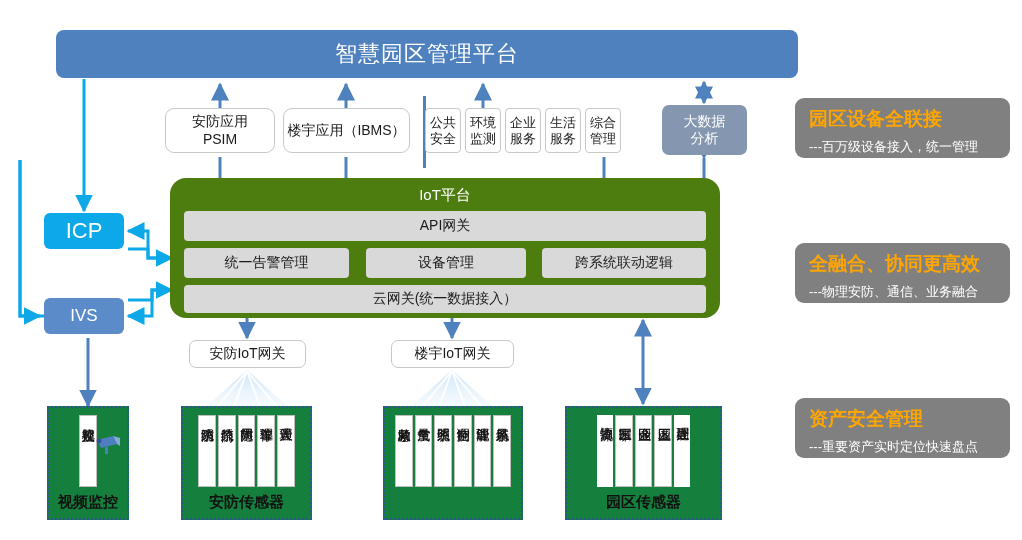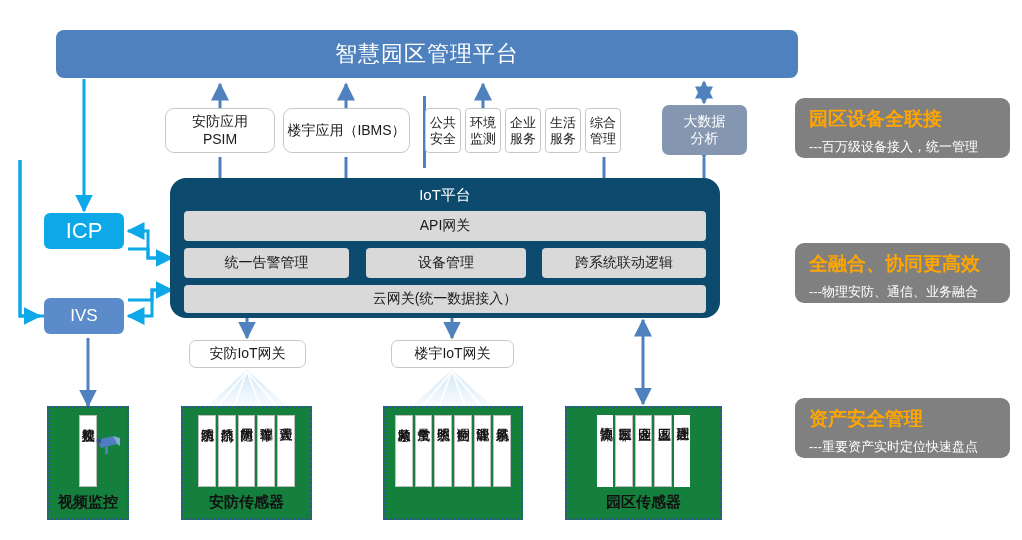--- a/index.html
+++ b/index.html
@@ -35,21 +35,21 @@
   
   #app-separator{left:423px;top:96px;width:3px;height:72px;background:#4E81BD;}
 
   
   #icp{left:44px;top:213px;width:80px;height:36px;background:#0CA8E8;border-radius:6px;
       display:flex;align-items:center;justify-content:center;color:#fff;font-size:22px;}
   #ivs{left:44px;top:298px;width:80px;height:36px;background:#5B8BC9;border-radius:6px;
       display:flex;align-items:center;justify-content:center;color:#fff;font-size:17px;}
 
   
-  #iot{left:170px;top:178px;width:550px;height:140px;background:#0c4a6e;border-radius:16px;}
+  #iot{left:170px;top:178px;width:550px;height:140px;background:#4d7c0f;border-radius:16px;}
   #iot-title{left:0;top:8px;width:100%;text-align:center;color:#ffffff;font-size:15px;}
   .iot-inner{background:#D9D9D9;border-radius:4px;display:flex;align-items:center;
       justify-content:center;color:#1a1a1a;font-size:14px;}
   #iot-api{left:14px;top:33px;width:522px;height:30px;}
   #iot-alarm{left:14px;top:70px;width:165px;height:30px;}
   #iot-dev{left:196px;top:70px;width:160px;height:30px;}
   #iot-cross{left:372px;top:70px;width:164px;height:30px;}
   #iot-cloud{left:14px;top:107px;width:522px;height:28px;}
 
   

